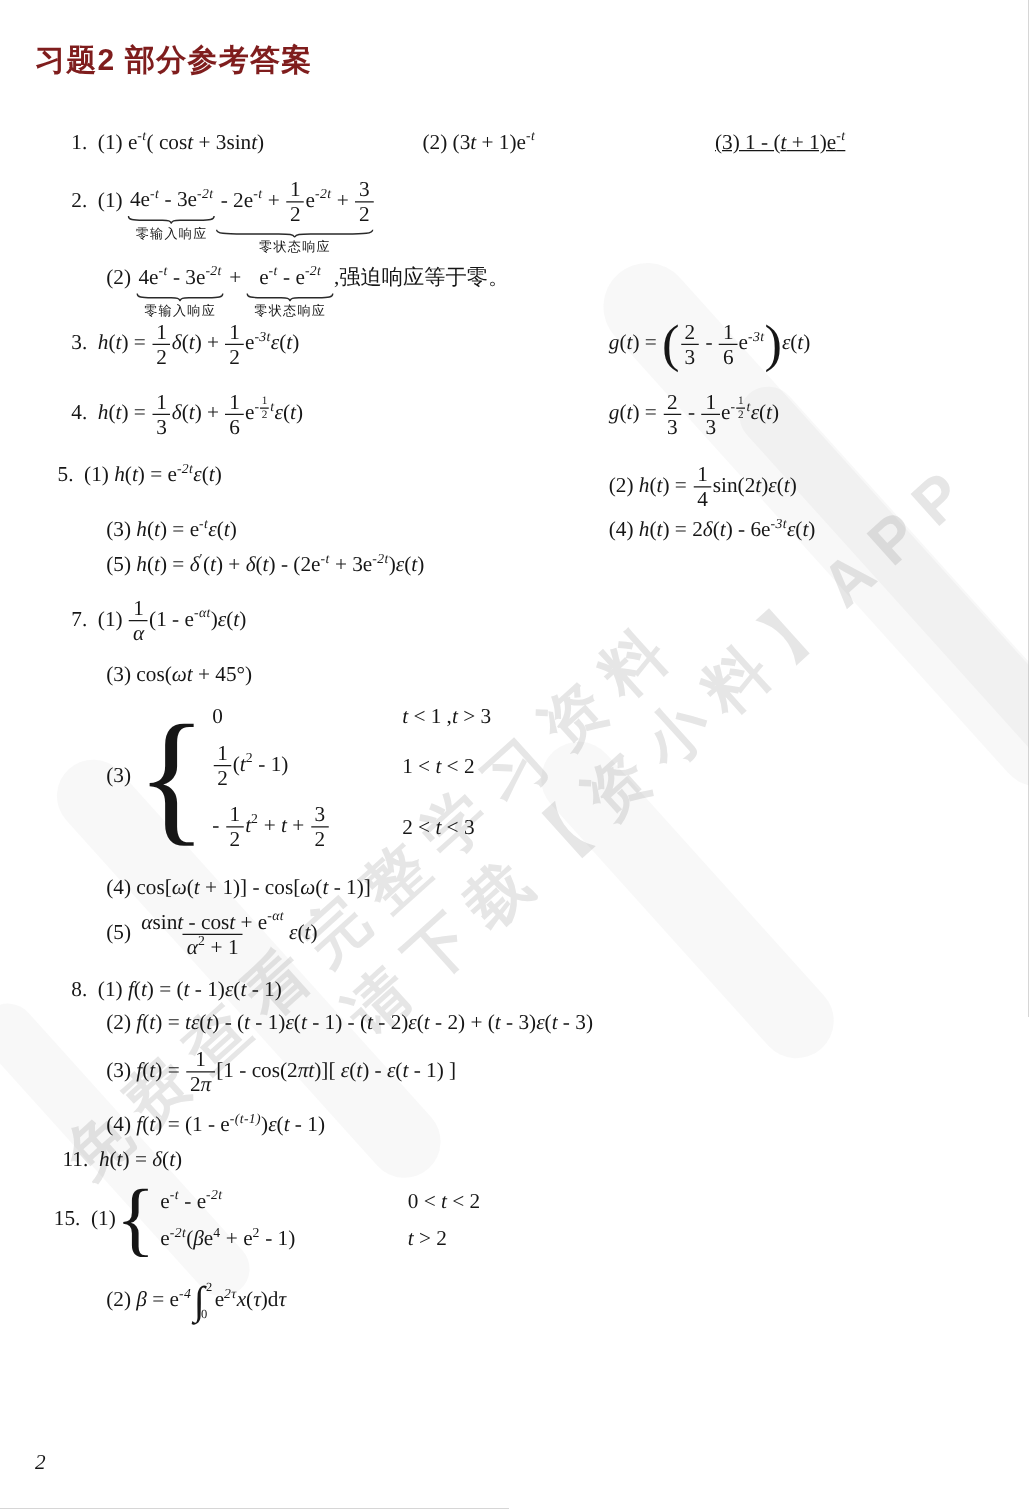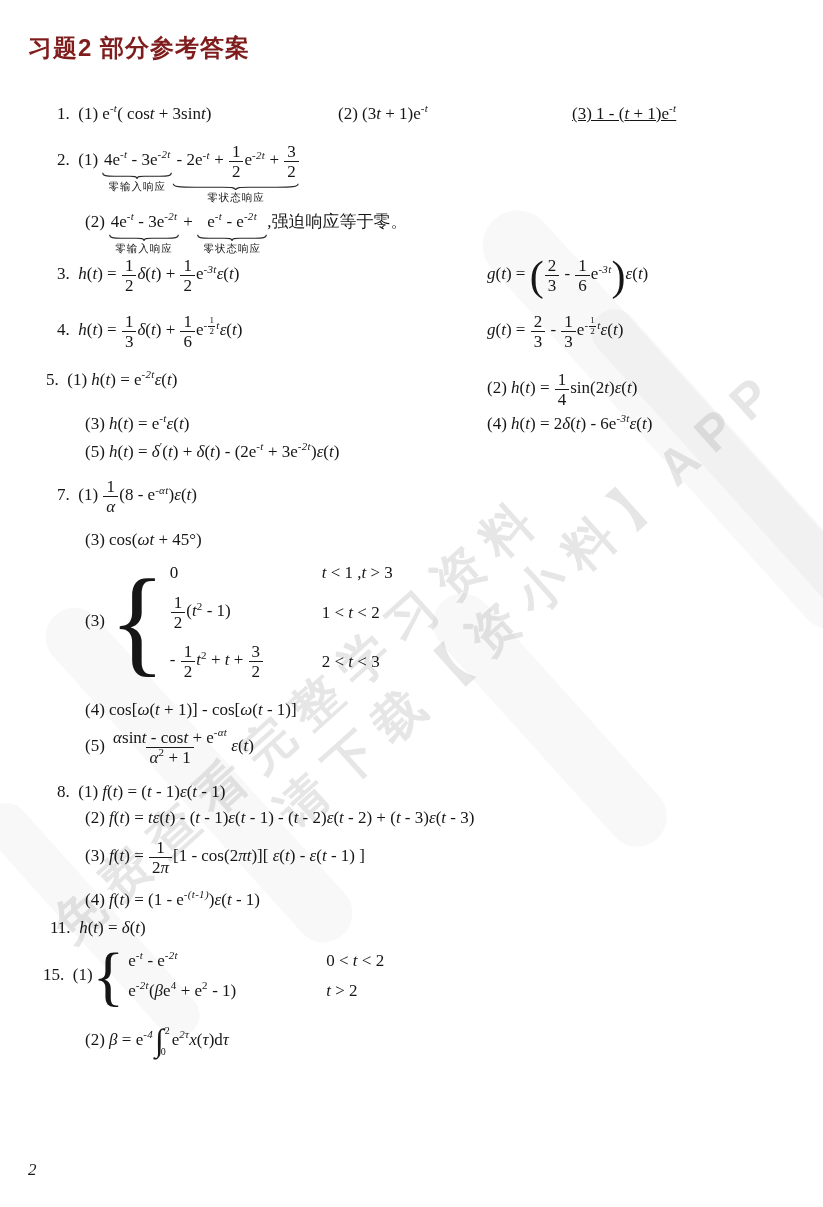--- a/index.html
+++ b/index.html
@@ -103,21 +103,21 @@
         <div class="part" style="left: 487px;"><span class="r">(2) </span><span class="it">h</span><span class="r">(</span><span class="it">t</span><span class="r">) = </span><span class="frac"><span class="num">1</span><span class="den">4</span></span><span class="r">sin(2</span><span class="it">t</span><span class="r">)</span><span class="it">ε</span><span class="r">(</span><span class="it">t</span><span class="r">)</span></div>
       </div>
       <div class="line" style="top: 414px;">
         <div class="part" style="left: 85px;"><span class="r">(3) </span><span class="it">h</span><span class="r">(</span><span class="it">t</span><span class="r">) = e</span><sup class="sup it">-t</sup><span class="it">ε</span><span class="r">(</span><span class="it">t</span><span class="r">)</span></div>
         <div class="part" style="left: 487px;"><span class="r">(4) </span><span class="it">h</span><span class="r">(</span><span class="it">t</span><span class="r">) = 2</span><span class="it">δ</span><span class="r">(</span><span class="it">t</span><span class="r">) - 6e</span><sup class="sup it">-3t</sup><span class="it">ε</span><span class="r">(</span><span class="it">t</span><span class="r">)</span></div>
       </div>
       <div class="line" style="top: 442px;">
         <div class="part" style="left: 85px;"><span class="r">(5) </span><span class="it">h</span><span class="r">(</span><span class="it">t</span><span class="r">) = </span><span class="it">δ</span><sup class="sup">′</sup><span class="r">(</span><span class="it">t</span><span class="r">) + </span><span class="it">δ</span><span class="r">(</span><span class="it">t</span><span class="r">) - (2e</span><sup class="sup it">-t</sup><span class="r"> + 3e</span><sup class="sup it">-2t</sup><span class="r">)</span><span class="it">ε</span><span class="r">(</span><span class="it">t</span><span class="r">)</span></div>
       </div>
       <div class="line" style="top: 477px;">
-        <div class="part" style="left: 57px;"><span class="r">7.  (1) </span><span class="frac"><span class="num">1</span><span class="den"><span class="it">α</span></span></span><span class="r">(8 - e</span><sup class="sup it">-αt</sup><span class="r">)</span><span class="it">ε</span><span class="r">(</span><span class="it">t</span><span class="r">)</span></div>
+        <div class="part" style="left: 57px;"><span class="r">7.  (1) </span><span class="frac"><span class="num">1</span><span class="den"><span class="it">α</span></span></span><span class="r">(1 - e</span><sup class="sup it">-αt</sup><span class="r">)</span><span class="it">ε</span><span class="r">(</span><span class="it">t</span><span class="r">)</span></div>
       </div>
       <div class="line" style="top: 530px;">
         <div class="part" style="left: 85px;"><span class="r">(3) cos(</span><span class="it">ωt</span><span class="r"> + 45°)</span></div>
       </div>
       <div class="line" style="top: 558px;">
         <div class="part" style="left: 85px;"><span class="r">(3) </span><span class="cases"><span class="brace" style="font-size: 118px;">{</span><span class="crows"><span class="crow"><span class="ce" style="width: 152px;"><span class="r">0</span></span><span class="cc"><span class="it">t</span><span class="r"> &lt; 1 ,</span><span class="it">t</span><span class="r"> &gt; 3</span></span></span><span class="crow"><span class="ce" style="width: 152px;"><span class="frac"><span class="num">1</span><span class="den">2</span></span><span class="r">(</span><span class="it">t</span><sup class="sup">2</sup><span class="r"> - 1)</span></span><span class="cc"><span class="r">1 &lt; </span><span class="it">t</span><span class="r"> &lt; 2</span></span></span><span class="crow"><span class="ce" style="width: 152px;"><span class="r">- </span><span class="frac"><span class="num">1</span><span class="den">2</span></span><span class="it">t</span><sup class="sup">2</sup><span class="r"> + </span><span class="it">t</span><span class="r"> + </span><span class="frac"><span class="num">3</span><span class="den">2</span></span></span><span class="cc"><span class="r">2 &lt; </span><span class="it">t</span><span class="r"> &lt; 3</span></span></span></span></span></div>
       </div>
       <div class="line" style="top: 700px;">
         <div class="part" style="left: 85px;"><span class="r">(4) cos[</span><span class="it">ω</span><span class="r">(</span><span class="it">t</span><span class="r"> + 1)] - cos[</span><span class="it">ω</span><span class="r">(</span><span class="it">t</span><span class="r"> - 1)]</span></div>
       </div>

